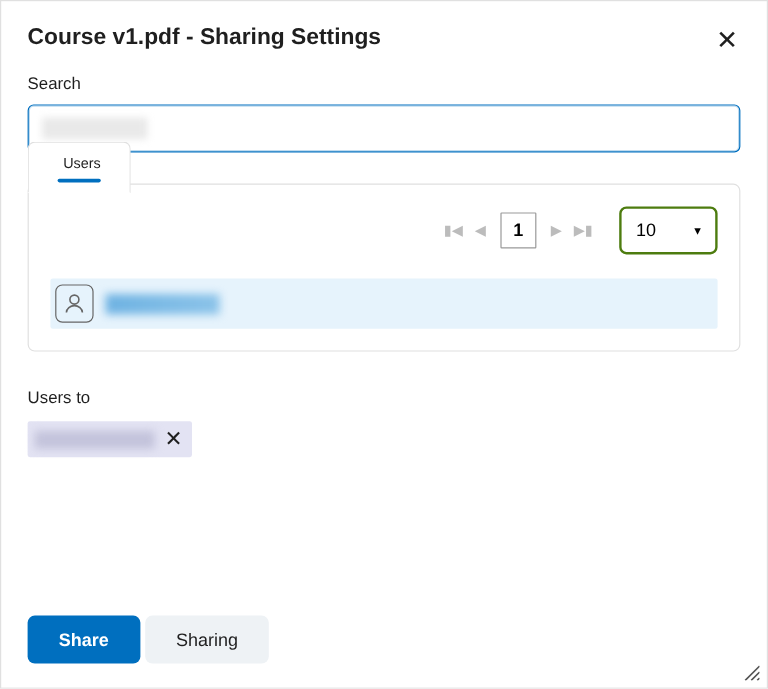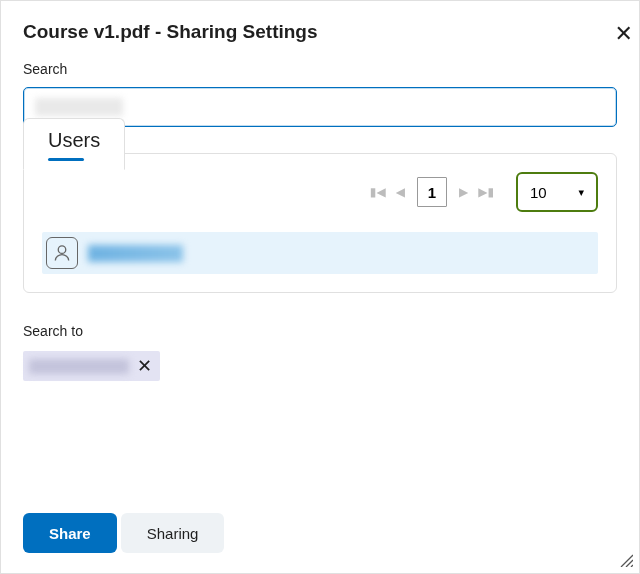--- a/index.html
+++ b/index.html
@@ -20,21 +20,21 @@
       width: 640px;
       height: 574px;
       position: relative;
       display: flex;
       flex-direction: column;
     }
     .header {
       display: flex;
       justify-content: space-between;
       align-items: flex-start;
-      padding: 20px 4px 8px 22px;
+      padding: 20px 22px 8px 22px;
     }
     .title {
       font-size: 19px;
       font-weight: 700;
       color: #1f1f1f;
     }
     .close-btn {
       font-size: 22px;
       line-height: 1;
       color: #1f1f1f;
@@ -99,22 +99,23 @@
     }
     .tab {
       position: absolute;
       top: -36px;
       left: -1px;
       background: #fff;
       border: 1px solid #e0e0e0;
       border-bottom: 1px solid #fff;
       border-radius: 6px 6px 0 0;
       padding: 10px 24px 8px 24px;
-      font-size: 20px;
-      color: #1f1f1f;
+      font-size: 12px;
+      color: #1f1f1f;
+      text-align: right;
     }
     .tab-underline {
       height: 3px;
       background: #006fbf;
       border-radius: 2px;
       margin-top: 6px;
       width: 36px;
     }
     .pager {
       display: flex;
@@ -300,21 +301,21 @@
         <div class="avatar">
           <svg viewBox="0 0 24 24">
               <circle cx="12" cy="8" r="4.5"></circle>
               <path d="M4 21c0-4 4-7 8-7s8 3 8 7"></path>
             </svg>
         </div>
         <div class="user-name-blur"></div>
       </div>
     </div>
 
-    <div class="share-to-label">Search to</div>
+    <div class="share-to-label">Users to</div>
     <div>
       <div class="share-chip">
         <div class="chip-blur"></div>
         <div class="chip-remove">✕</div>
       </div>
     </div>
 
     <div style="height:260px;"></div>
 
   </div>

